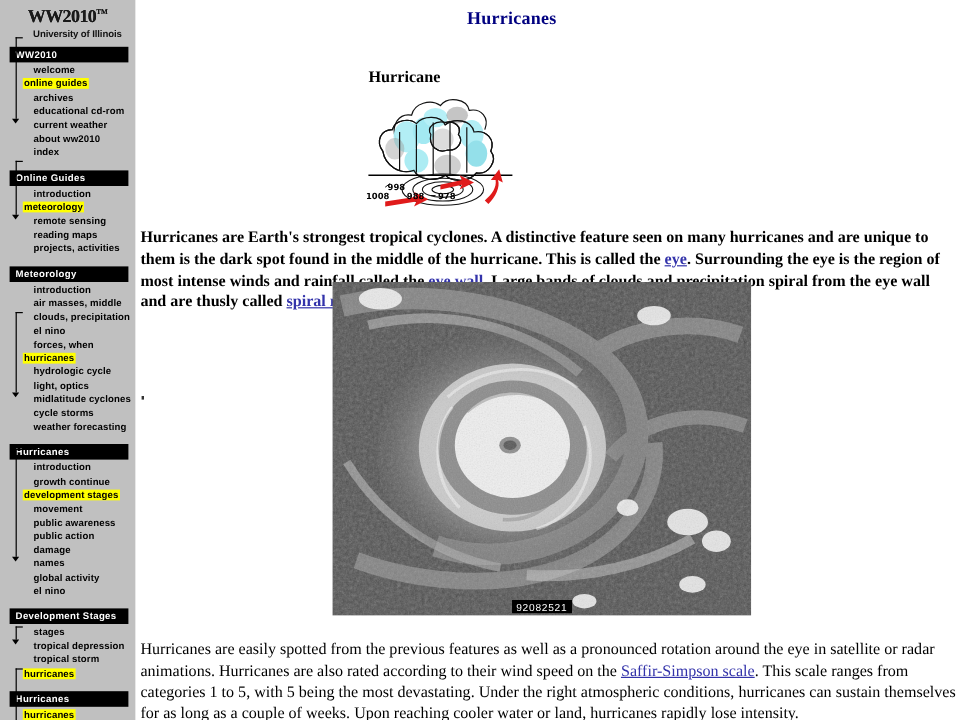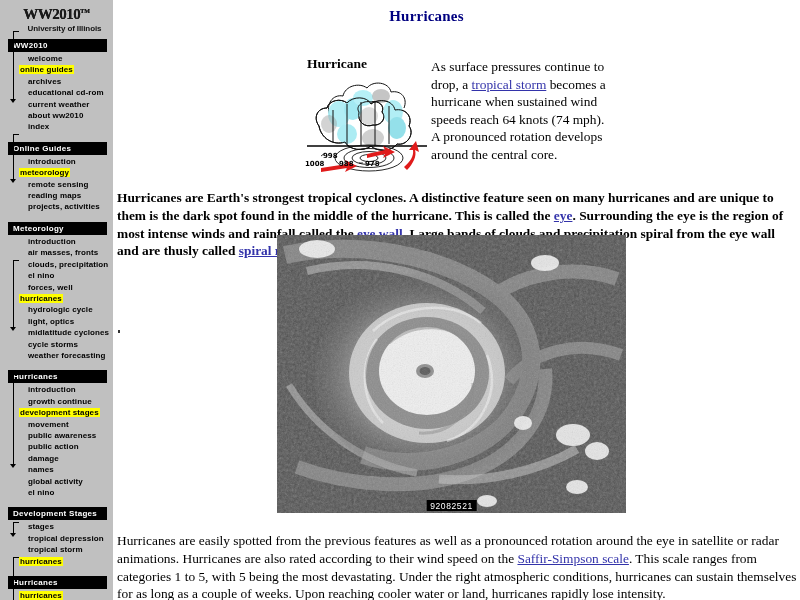--- a/index.html
+++ b/index.html
@@ -274,24 +274,24 @@
             <div class="nav-item"><span class="lbl">remote  sensing</span></div>
             <div class="nav-item"><span class="lbl">reading  maps</span></div>
             <div class="nav-item"><span class="lbl">projects,  activities</span></div>
           </div>
         </div>
         <div class="sec-gap"></div>
         <div class="nav-section">
           <div class="sec-head">Meteorology</div>
           <div class="sec-items">
             <div class="nav-item"><span class="lbl">introduction</span></div>
-            <div class="nav-item"><span class="lbl">air  masses,  fronts</span></div>
+            <div class="nav-item"><span class="lbl">air  masses,  middle</span></div>
             <div class="nav-item"><span class="lbl">clouds,  precipitation</span></div>
             <div class="nav-item"><span class="lbl">el nino</span></div>
-            <div class="nav-item"><span class="lbl">forces,  well</span></div>
+            <div class="nav-item"><span class="lbl">forces,  when</span></div>
             <div class="nav-item hl"><span class="lbl">hurricanes</span></div>
             <div class="nav-item"><span class="lbl">hydrologic  cycle</span></div>
             <div class="nav-item"><span class="lbl">light,  optics</span></div>
             <div class="nav-item"><span class="lbl">midlatitude  cyclones</span></div>
             <div class="nav-item"><span class="lbl">cycle  storms</span></div>
             <div class="nav-item"><span class="lbl">weather  forecasting</span></div>
           </div>
         </div>
         <div class="sec-gap"></div>
         <div class="nav-section">
@@ -414,23 +414,20 @@
 
         <g stroke="#000" stroke-width="0.8">
           <line x1="18" y1="102" x2="22" y2="99"></line>
           <line x1="56" y1="109" x2="60" y2="109"></line>
         </g>
 
         <text x="4" y="14" font-family="Liberation Serif, serif" font-size="13.5" font-weight="bold" fill="#000">Hurricane</text>
       </svg>
     </div>
 
-    <div id="intro-text">
-      <span>As surface pressures continue to drop, a </span><a href="#" class="doclink">tropical storm</a><span> becomes a hurricane when sustained wind speeds reach 64 knots (74 mph). A pronounced rotation develops around the central core.</span>
-    </div>
   </div>
 
   <p id="para-1" class="body-para">
     <span>Hurricanes are Earth's strongest tropical cyclones. A distinctive feature seen on many hurricanes and are unique to them is the dark spot found in the middle of the hurricane. This is called the </span><a href="#" class="doclink">eye</a><span>. Surrounding the eye is the region of most intense winds and rainfall called the </span><a href="#" class="doclink">eye wall</a><span>. Large bands of clouds and precipitation spiral from the eye wall and are thusly called </span><a href="#" class="doclink">spiral rain bands</a><span>.</span>
   </p>
 
   <div id="sat-wrap">
     <svg id="sat-img" viewBox="0 0 349 278" preserveAspectRatio="none">
       <defs>
         <radialGradient id="core" cx="45%" cy="50%" r="30%">

